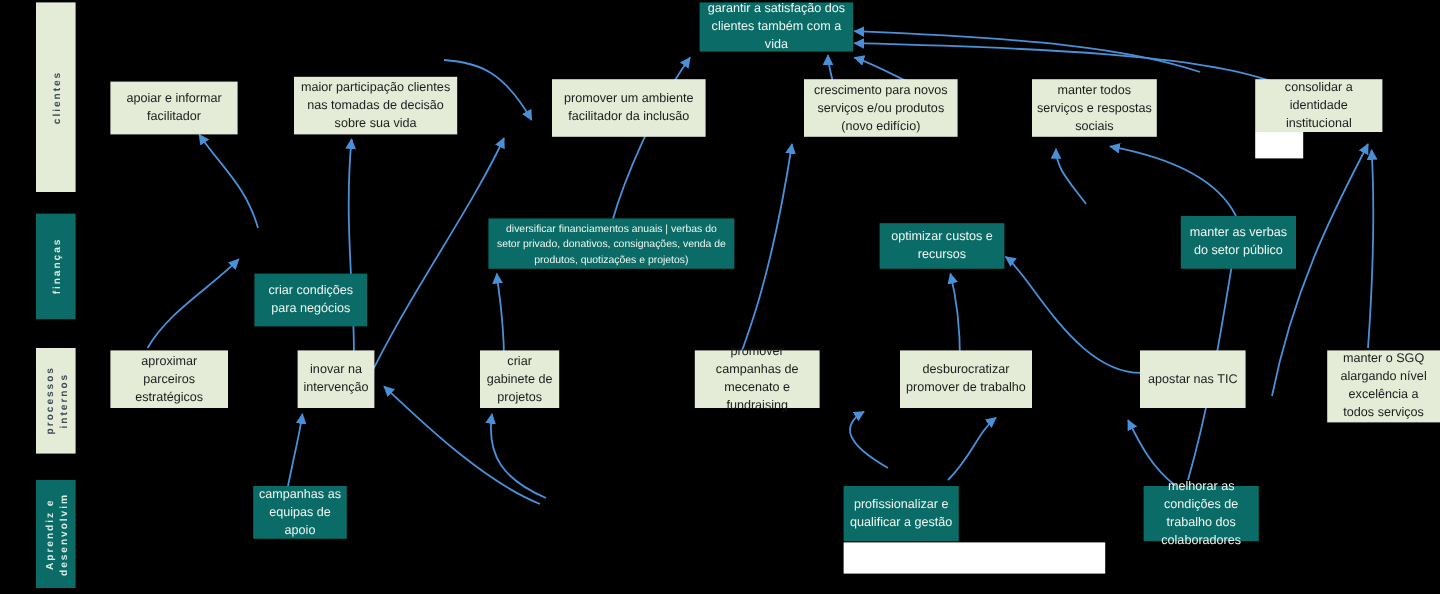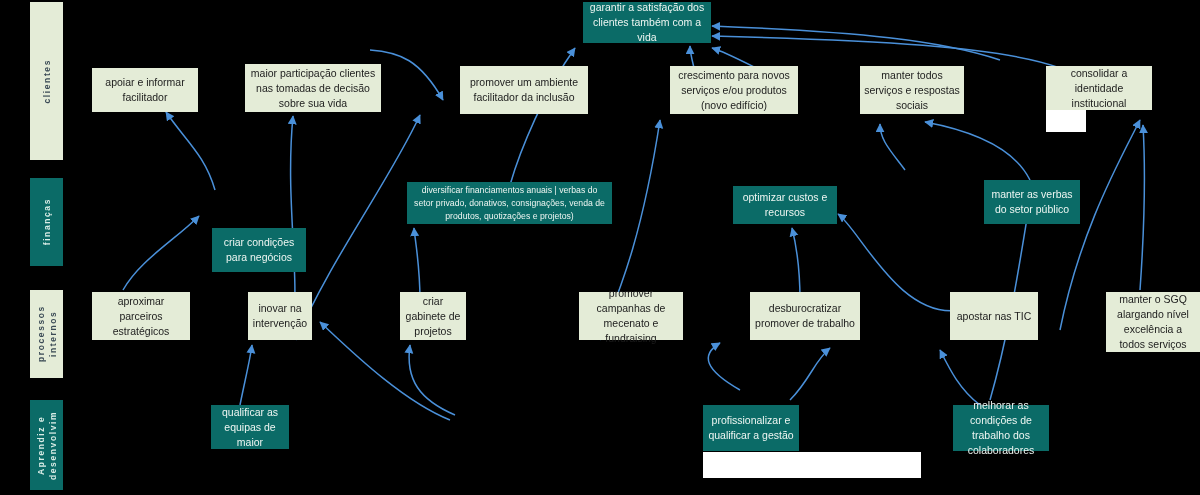--- a/index.html
+++ b/index.html
@@ -132,21 +132,21 @@
     <span>desburocratizar promover de trabalho</span>
   </div>
   <div class="node n-light" style="left:950px;top:292px;width:88px;height:48px;">
     <span>apostar nas TIC</span>
   </div>
   <div class="node n-light" style="left:1106px;top:292px;width:94px;height:60px;">
     <span>manter o SGQ alargando nível excelência a todos serviços</span>
   </div>
 
   <div class="node n-dark" style="left:211px;top:405px;width:78px;height:44px;">
-    <span>qualificar as equipas de maior</span>
+    <span>campanhas as equipas de apoio</span>
   </div>
   <div class="node n-dark" style="left:703px;top:405px;width:96px;height:46px;">
     <span>profissionalizar e qualificar a gestão</span>
   </div>
   <div class="node n-dark" style="left:953px;top:405px;width:96px;height:46px;">
     <span>melhorar as condições de trabalho dos colaboradores</span>
   </div>
 
 </div>
 

